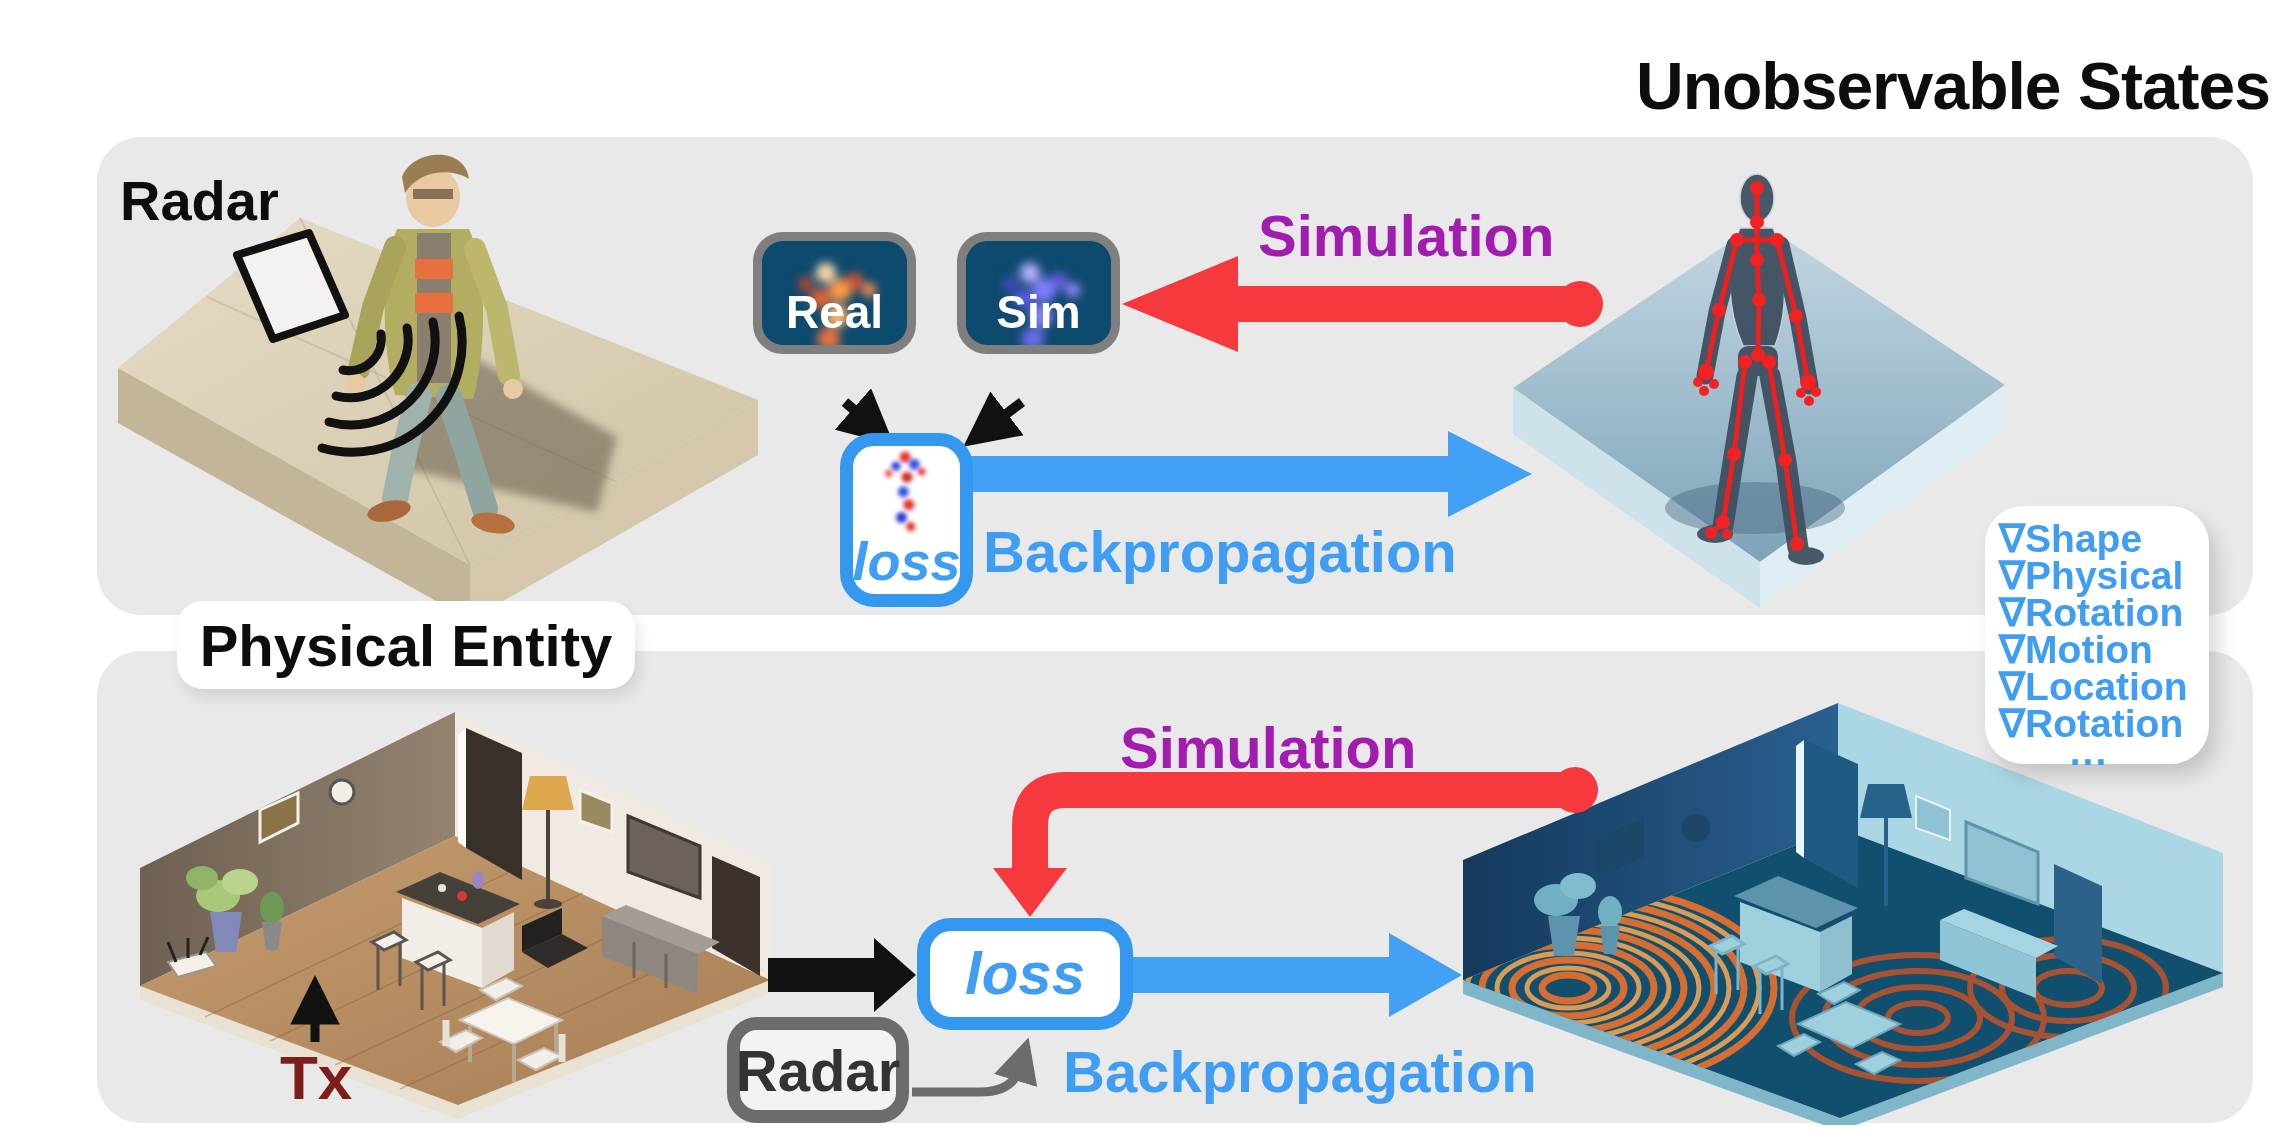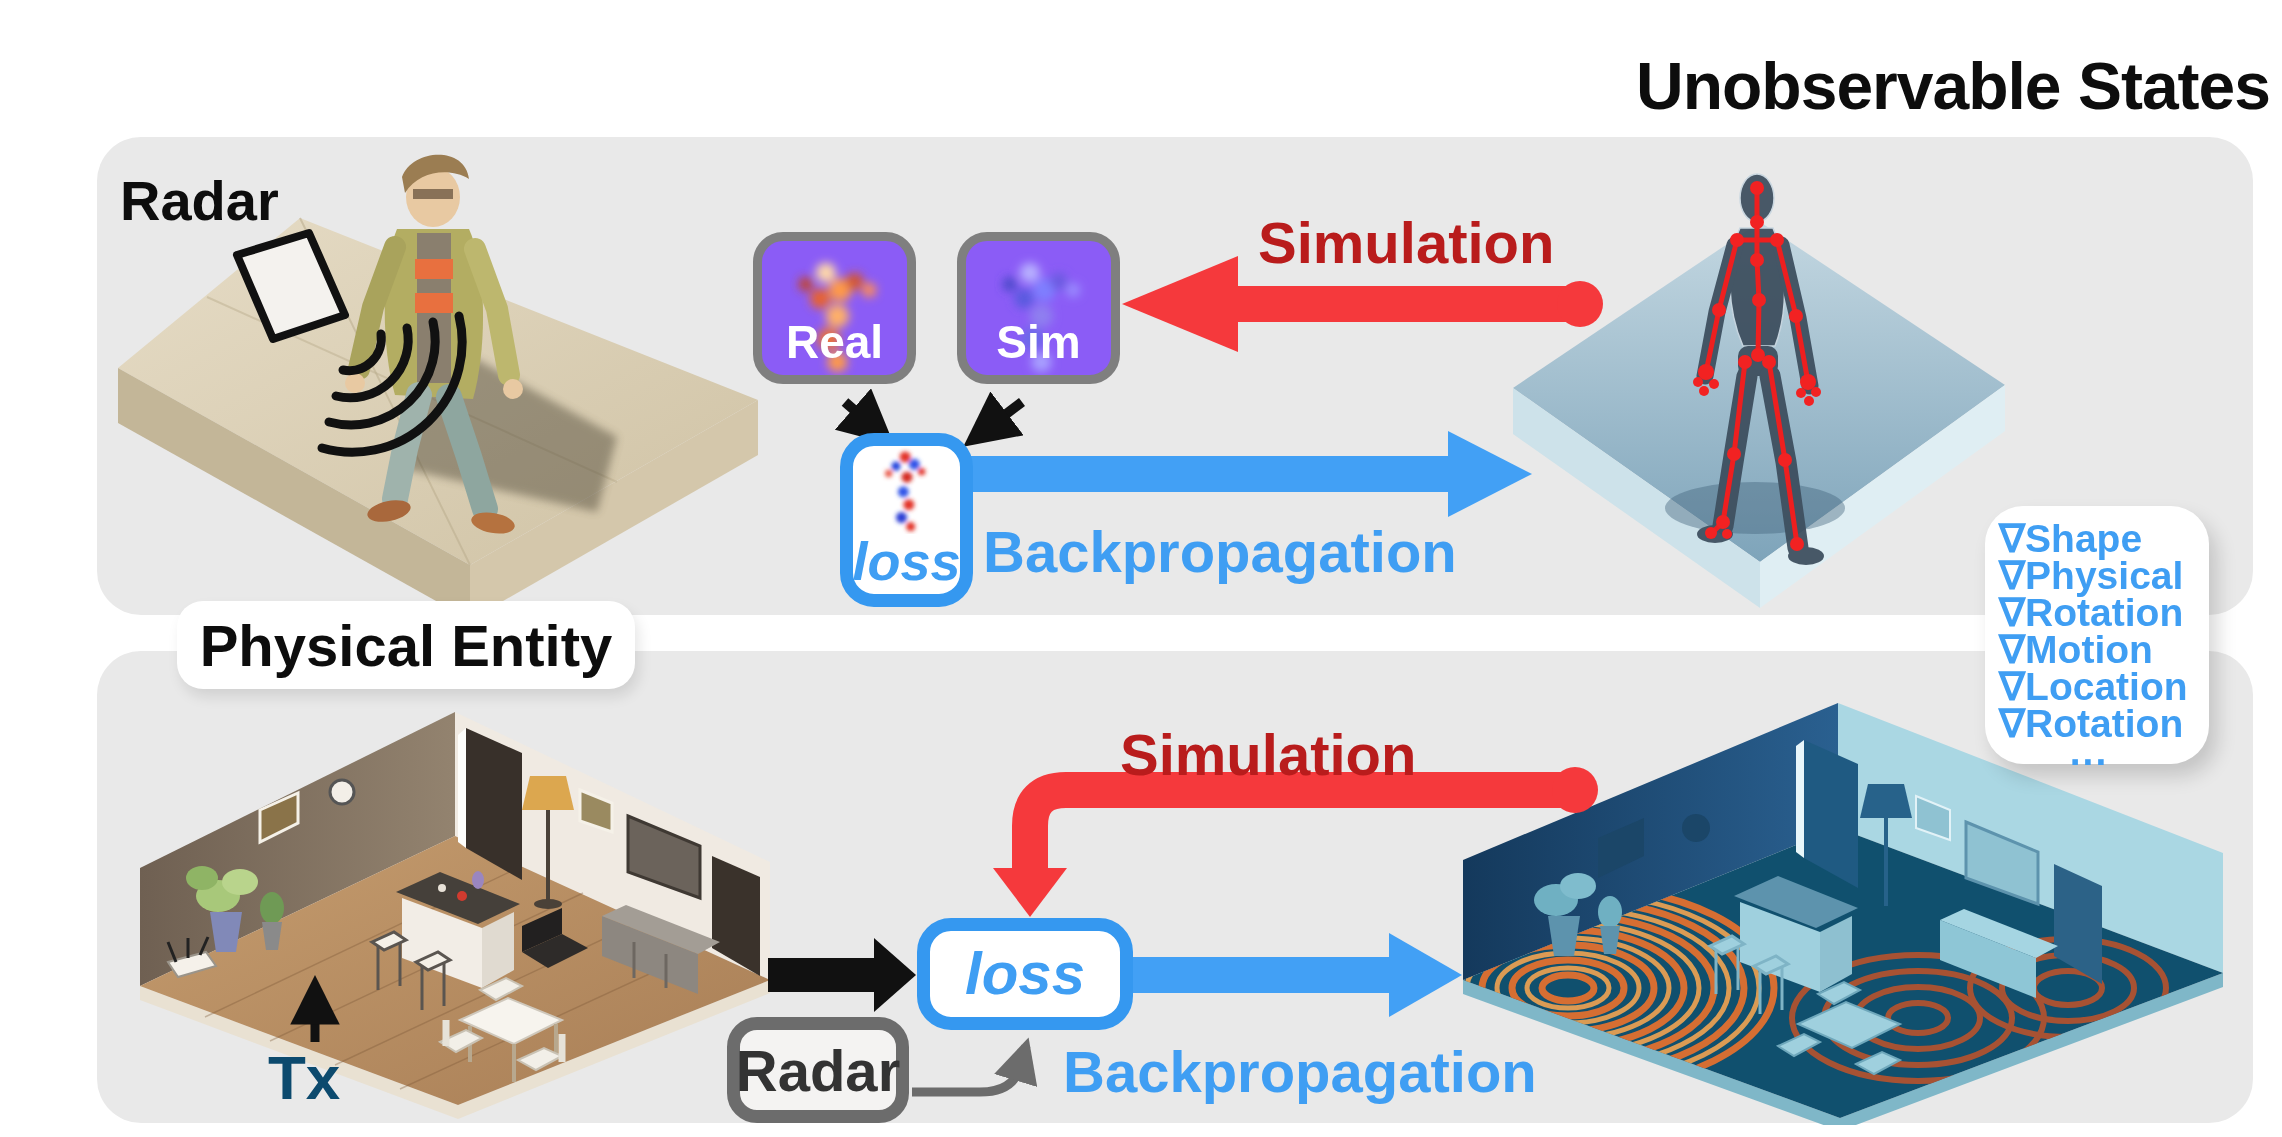--- a/index.html
+++ b/index.html
@@ -2,25 +2,25 @@
 <html><head>
 <meta charset="utf-8">
 <style>
   html,body{margin:0;padding:0;background:#ffffff;}
   #fig{position:relative;width:2282px;height:1137px;background:#ffffff;overflow:hidden;
        font-family:"Liberation Sans",sans-serif;}
   .abs{position:absolute;}
   .panel{position:absolute;background:#e9e9e9;border-radius:44px;}
   .h1{position:absolute;font-size:66px;font-weight:700;color:#0d0d0d;letter-spacing:-1px;white-space:nowrap;}
   .lbl{position:absolute;font-weight:700;white-space:nowrap;}
-  .red-t{color:#b91c1c;margin-top:7px;}
+  .red-t{color:#a21caf;}
   .blue-t{color:#3f9ef3;}
   .chip{position:absolute;background:#ffffff;border-radius:26px;display:flex;align-items:center;justify-content:center;
         box-shadow:4px 8px 14px rgba(0,0,0,0.10);}
-  .databox{position:absolute;width:163px;height:152px;background:#8b5cf6;border:9px solid #7f7f7f;border-radius:30px;
+  .databox{position:absolute;width:163px;height:122px;background:#0c4a6e;border:9px solid #7f7f7f;border-radius:30px;
            box-sizing:border-box;overflow:hidden;}
   .databox .cap{position:absolute;left:0;right:0;bottom:6px;text-align:center;color:#ffffff;font-weight:700;font-size:46px;}
   .lossbox{position:absolute;background:#ffffff;border:13px solid #3598f0;border-radius:34px;box-sizing:border-box;
            display:flex;flex-direction:column;align-items:center;justify-content:flex-end;overflow:hidden;}
   .loss-word{font-style:italic;font-weight:700;color:#3f9ef3;line-height:1;}
   .gradbox{position:absolute;left:1985px;top:506px;width:224px;height:258px;background:#ffffff;border-radius:38px;
            box-shadow:8px 12px 20px rgba(0,0,0,0.16);padding:14px 4px 0 14px;box-sizing:border-box;z-index:30;}
   .graditem{font-size:39px;font-weight:700;color:#3f9ef3;line-height:37px;white-space:nowrap;}
   .gradell{font-size:39px;font-weight:700;color:#3f9ef3;line-height:20px;text-align:center;width:180px;letter-spacing:2px;}
   .taskbox{position:absolute;left:727px;top:1017px;width:182px;height:106px;background:#f4f3f2;border:13px solid #6c6c6c;
@@ -460,15 +460,15 @@
 
   <div class="chip" style="left:177px;top:601px;width:458px;height:88px;z-index:30;">
     <span style="font-size:58px;font-weight:700;color:#0d0d0d;">Physical Entity</span>
   </div>
 
   <div class="lbl red-t" style="left:1258px;top:202px;font-size:58px;z-index:26;">Simulation</div>
   <div class="lbl blue-t" style="left:983px;top:518px;font-size:58px;z-index:26;">Backpropagation</div>
   <div class="lbl red-t" style="left:1120px;top:714px;font-size:58px;z-index:26;">Simulation</div>
   <div class="lbl blue-t" style="left:1063px;top:1038px;font-size:58px;z-index:26;">Backpropagation</div>
 
-  <div class="lbl" style="left:268px;top:1042px;font-size:62px;color:#0c4a6e;z-index:26;">Tx</div>
+  <div class="lbl" style="left:280px;top:1042px;font-size:62px;color:#7f1d1d;z-index:26;">Tx</div>
 
 </div>
 
 </body></html>

